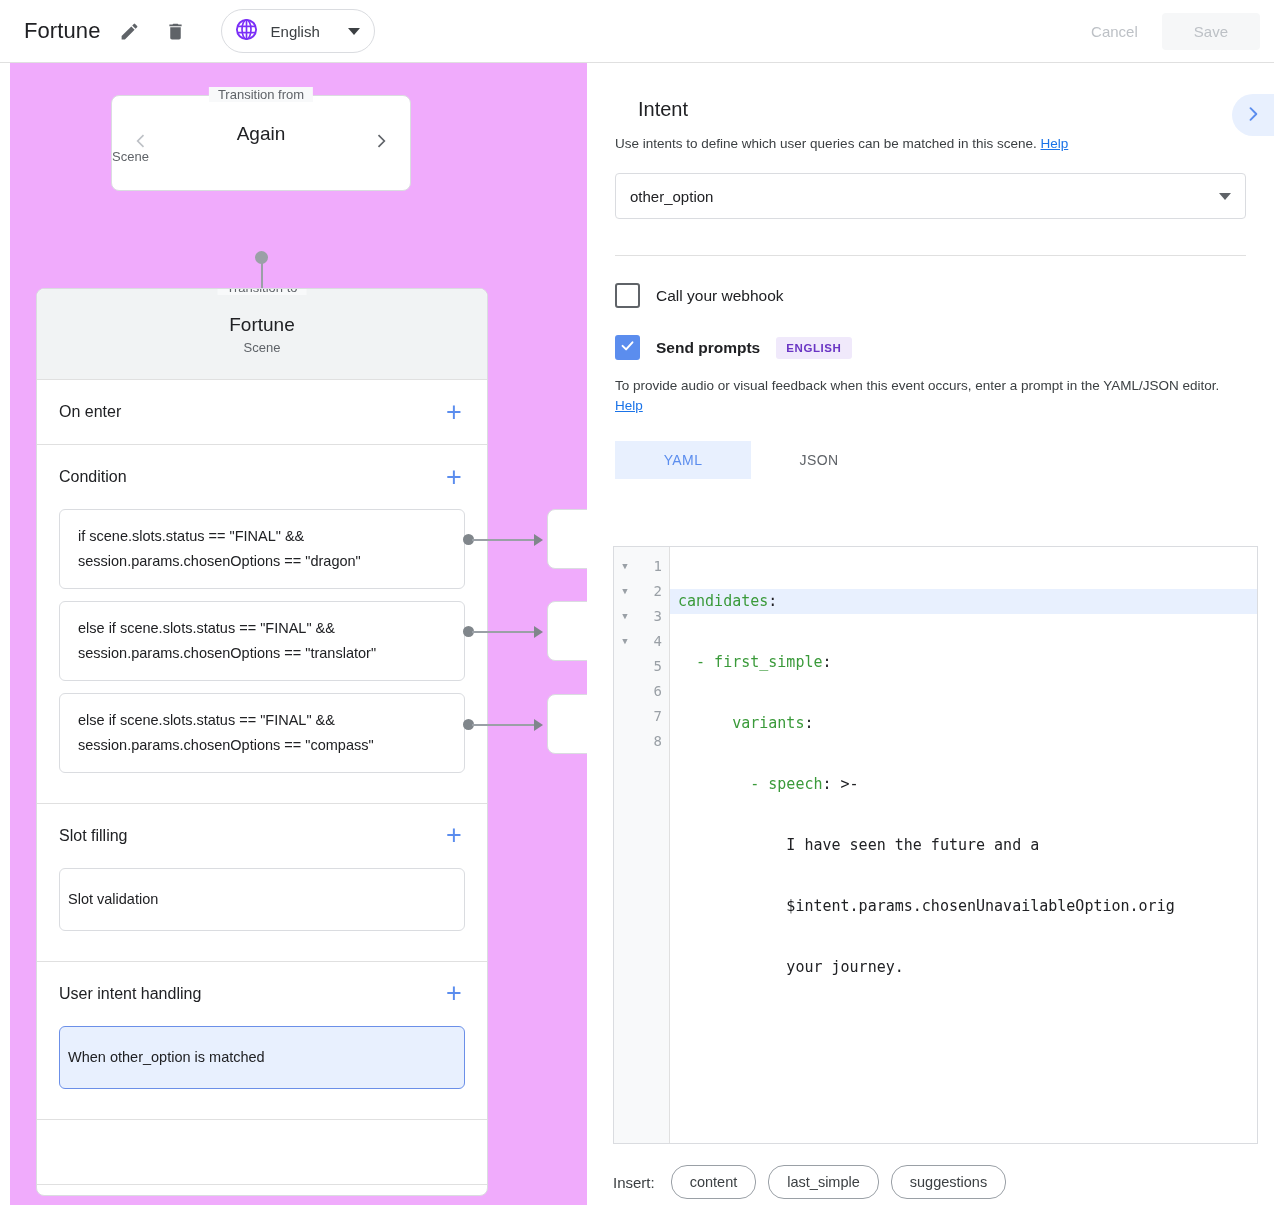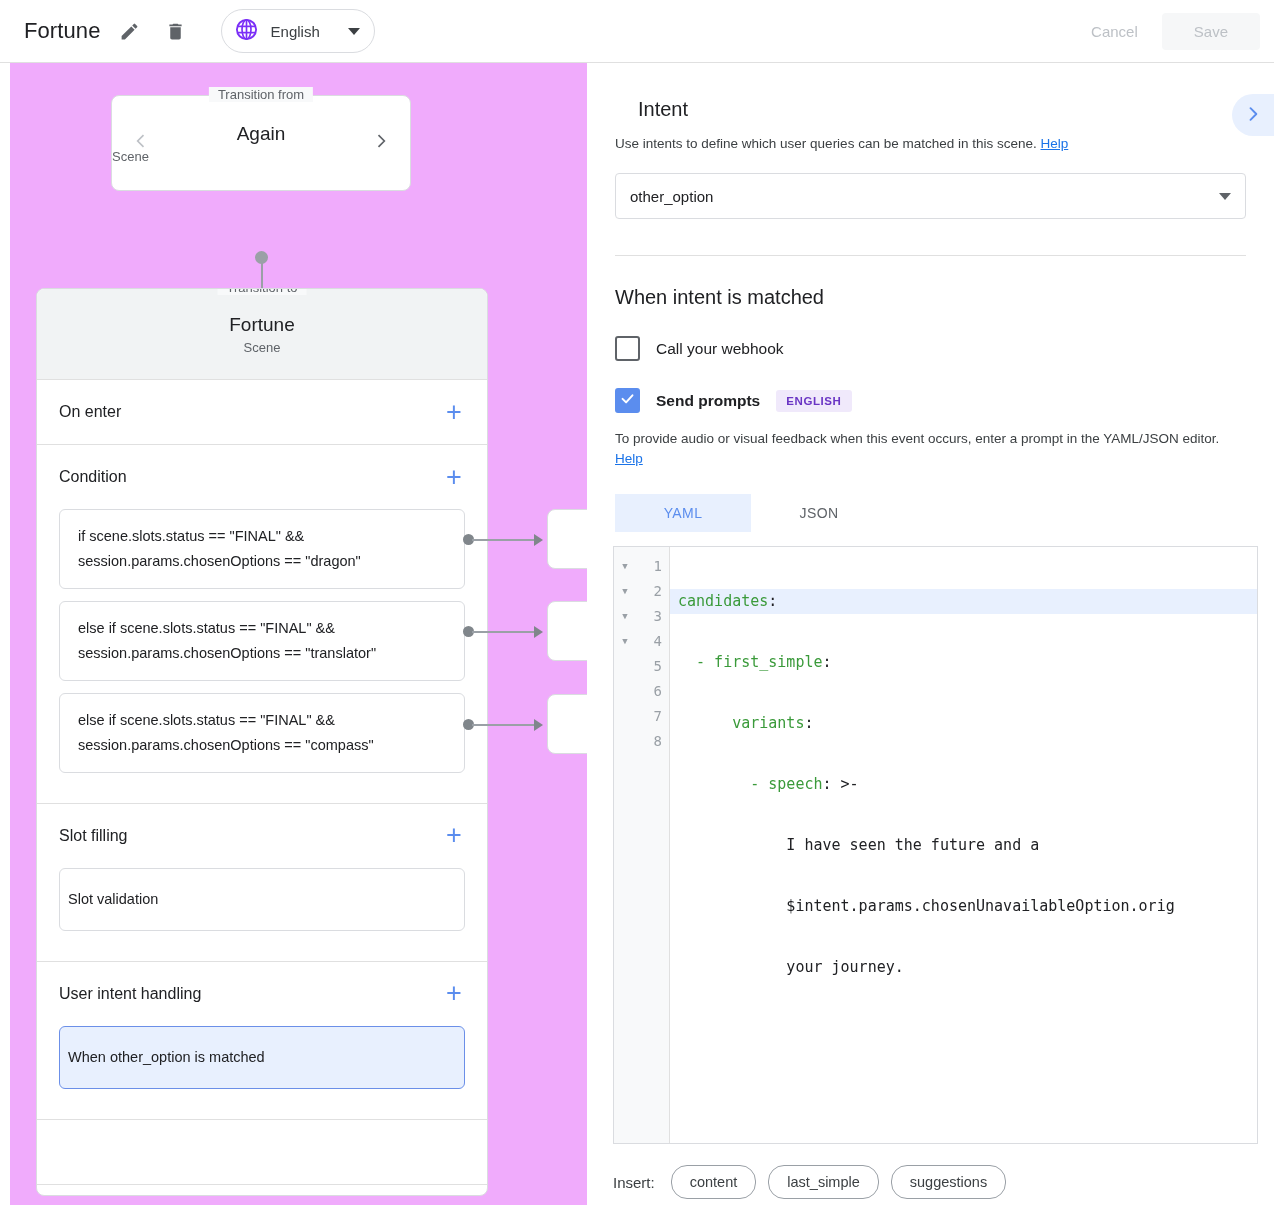--- a/index.html
+++ b/index.html
@@ -419,21 +419,20 @@
       <a class="link">Help</a>
     </div>
     <div class="select-box">
       <span>other_option</span>
       <span class="caret"></span>
     </div>
     <div class="rp-divider"></div>
   </div>
 
   <div class="rp-section">
-    <div class="rp-h2">When intent is matched</div>
 
     <div class="cb-row">
       <div class="cbox"></div>
       <span class="cb-label">Call your webhook</span>
     </div>
 
     <div class="cb-row">
       <div class="cbox checked">
         <span>
           <svg width="17" height="17" viewBox="0 0 24 24">

